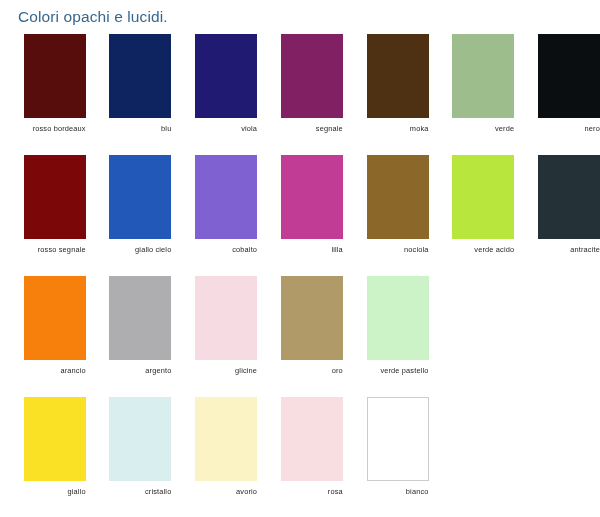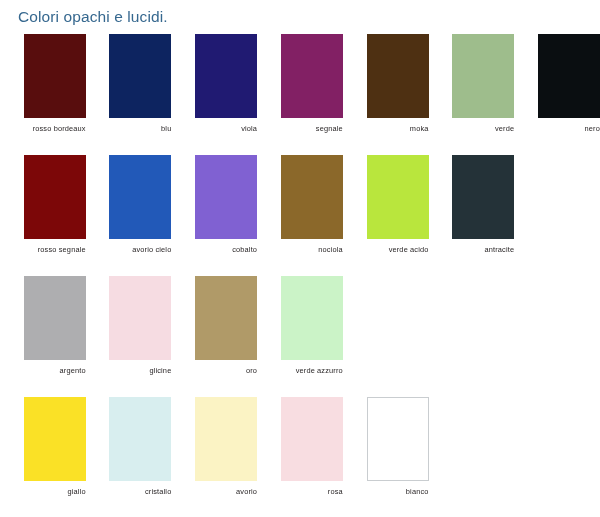--- a/index.html
+++ b/index.html
@@ -113,55 +113,63 @@
           <div class="swatch-label">nero</div>
         </div>
       </div>
       <div class="swatch-row">
         <div class="swatch-cell">
           <div class="swatch-chip" style="background-color: rgb(124, 7, 8);"></div>
           <div class="swatch-label">rosso segnale</div>
         </div>
         <div class="swatch-cell">
           <div class="swatch-chip" style="background-color: rgb(34, 89, 184);"></div>
-          <div class="swatch-label">avorio cielo</div>
+          <div class="swatch-label">giallo cielo</div>
         </div>
         <div class="swatch-cell">
           <div class="swatch-chip" style="background-color: rgb(128, 97, 210);"></div>
           <div class="swatch-label">cobalto</div>
+        </div>
+        <div class="swatch-cell">
+          <div class="swatch-chip" style="background-color: rgb(193, 60, 148);"></div>
+          <div class="swatch-label">lilla</div>
         </div>
         <div class="swatch-cell">
           <div class="swatch-chip" style="background-color: rgb(139, 104, 42);"></div>
           <div class="swatch-label">nociola</div>
         </div>
         <div class="swatch-cell">
           <div class="swatch-chip" style="background-color: rgb(185, 230, 61);"></div>
           <div class="swatch-label">verde acido</div>
         </div>
         <div class="swatch-cell">
           <div class="swatch-chip" style="background-color: rgb(36, 50, 56);"></div>
           <div class="swatch-label">antracite</div>
         </div>
       </div>
       <div class="swatch-row">
         <div class="swatch-cell">
+          <div class="swatch-chip" style="background-color: rgb(247, 128, 12);"></div>
+          <div class="swatch-label">arancio</div>
+        </div>
+        <div class="swatch-cell">
           <div class="swatch-chip" style="background-color: rgb(174, 174, 176);"></div>
           <div class="swatch-label">argento</div>
         </div>
         <div class="swatch-cell">
           <div class="swatch-chip" style="background-color: rgb(246, 220, 226);"></div>
           <div class="swatch-label">glicine</div>
         </div>
         <div class="swatch-cell">
           <div class="swatch-chip" style="background-color: rgb(176, 154, 104);"></div>
           <div class="swatch-label">oro</div>
         </div>
         <div class="swatch-cell">
           <div class="swatch-chip" style="background-color: rgb(203, 243, 199);"></div>
-          <div class="swatch-label">verde azzurro</div>
+          <div class="swatch-label">verde pastello</div>
         </div>
       </div>
       <div class="swatch-row">
         <div class="swatch-cell">
           <div class="swatch-chip" style="background-color: rgb(250, 225, 38);"></div>
           <div class="swatch-label">giallo</div>
         </div>
         <div class="swatch-cell">
           <div class="swatch-chip" style="background-color: rgb(216, 238, 239);"></div>
           <div class="swatch-label">cristallo</div>

